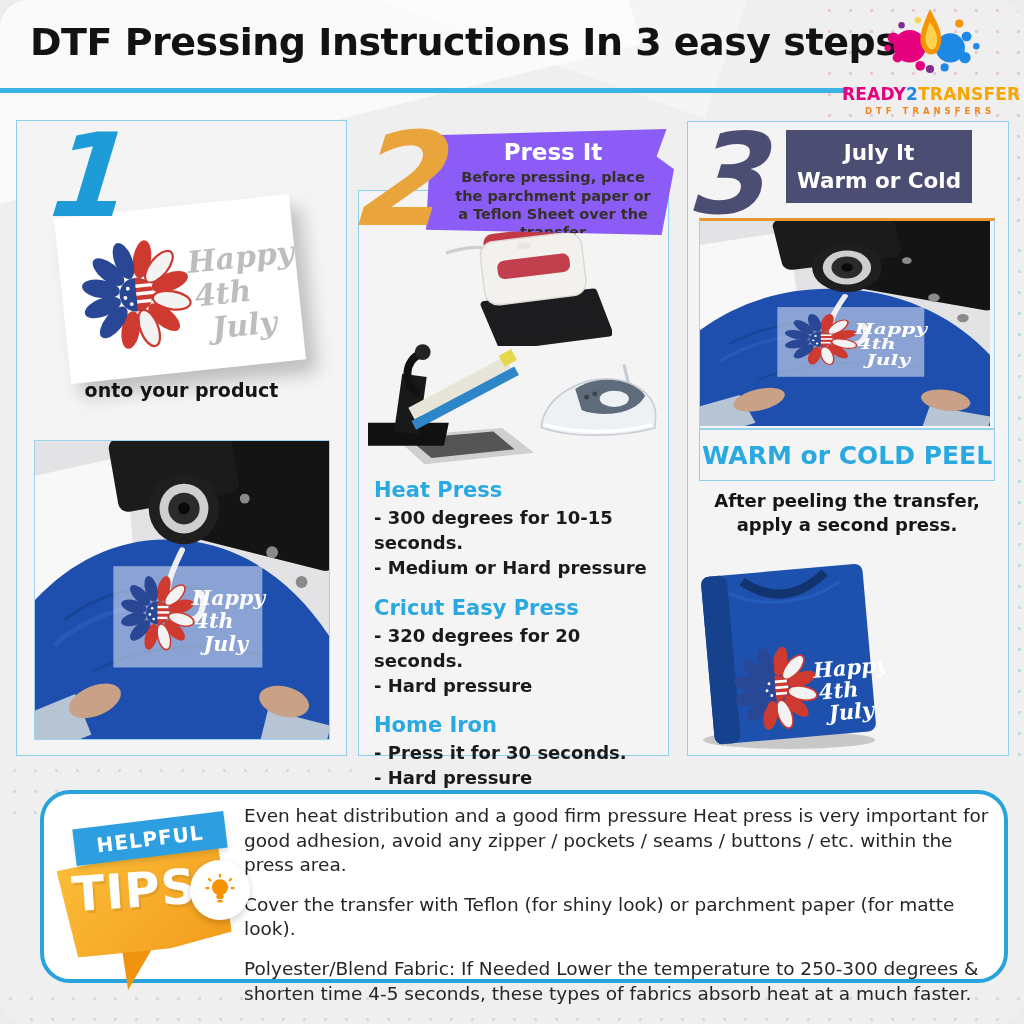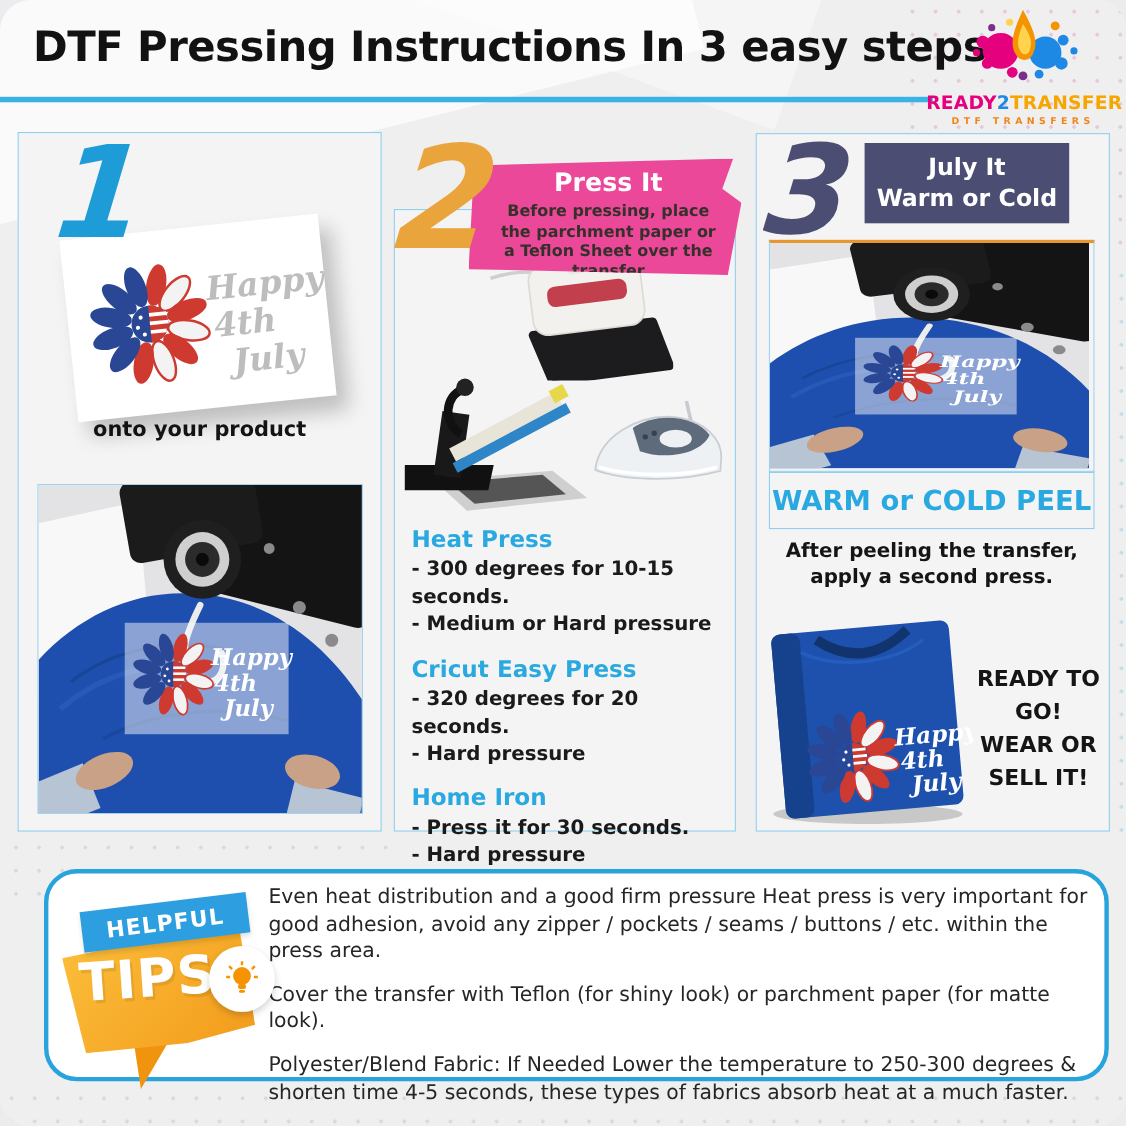--- a/index.html
+++ b/index.html
@@ -30,21 +30,21 @@
   .p3{left:687px;top:121px;width:322px;height:635px;}
 
   .bignum{position:absolute;font-weight:800;font-style:italic;line-height:.8;transform:skewX(-6deg);z-index:3;}
   .n1{left:52px;top:130px;font-size:116px;color:#1e9cd8;}
   .n2{left:362px;top:128px;font-size:130px;color:#eaa43c;}
   .n3{left:697px;top:130px;font-size:112px;color:#4b4e72;}
 
   .ribbon1{position:absolute;left:112px;top:140px;width:198px;height:46px;background:#1e9cd8;
            clip-path:polygon(0 0,85% 0,100% 50%,85% 100%,0 100%);color:#fff;font-weight:700;font-size:19px;
            display:flex;align-items:center;padding-left:16px;box-sizing:border-box;z-index:2;}
-  .ribbon2{position:absolute;left:426px;top:144px;width:248px;height:106px;background:#ec4899;
+  .ribbon2{position:absolute;left:426px;top:129px;width:248px;height:106px;background:#8b5cf6;
            clip-path:polygon(2% 6%,97% 0,93% 26%,100% 38%,95% 100%,0 95%);
            color:#fff;z-index:2;text-align:center;padding:10px 20px 0 26px;box-sizing:border-box;}
   .ribbon2 .rtitle{font-size:23px;font-weight:800;line-height:1.15;}
   .ribbon2 .rnote{margin-top:3px;font-size:14.5px;font-weight:700;color:#35302a;line-height:1.25;}
   .banner3{position:absolute;left:786px;top:130px;width:186px;height:73px;background:#4b4e72;color:#fff;
            display:flex;flex-direction:column;align-items:center;justify-content:center;
            font-size:21.5px;font-weight:700;line-height:1.3;z-index:2;}
 
   .film{position:absolute;left:62px;top:206px;width:236px;height:166px;background:#fff;transform:rotate(-6deg);
         box-shadow:10px 14px 18px rgba(0,0,0,.22);z-index:1;}
@@ -310,25 +310,20 @@
         <rect x="14" y="22" width="26" height="168" rx="8" fill="#16418c"></rect>
         <path d="M55,30 Q96,62 138,28" stroke="#12346e" stroke-width="9" fill="none"></path>
         <path d="M40,40 C70,58 122,58 152,38" stroke="#2a63c4" stroke-width="3" fill="none" opacity=".7"></path>
         <use href="#flower" x="36" y="96" width="86" height="86"></use>
         <text class="script" x="118" y="132" font-size="21" fill="#ffffff">Happy</text>
         <text class="script" x="122" y="154" font-size="21" fill="#ffffff">4th</text>
         <text class="script" x="130" y="176" font-size="21" fill="#ffffff">July</text>
       </g>
     </svg>
   </div>
-  <div class="ready">
-    <div>READY TO GO!</div>
-    <div>WEAR OR</div>
-    <div>SELL IT!</div>
-  </div>
 
   <div class="tipsbox"></div>
   <div class="badge">
     <div class="tail"></div>
     <div class="bubble"></div>
     <div class="helpful">
       <span>HELPFUL</span>
     </div>
     <div class="tipsword">TIPS</div>
     <div class="bulbcirc">

